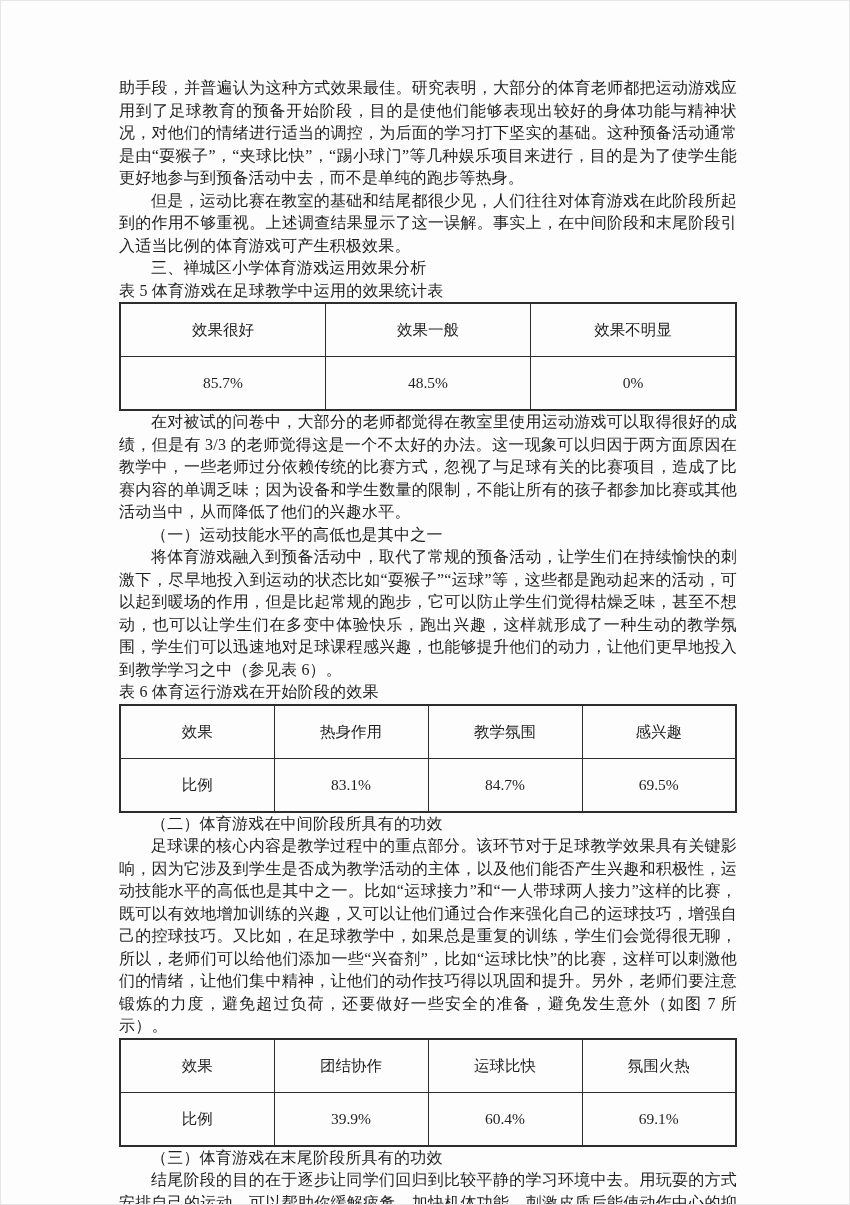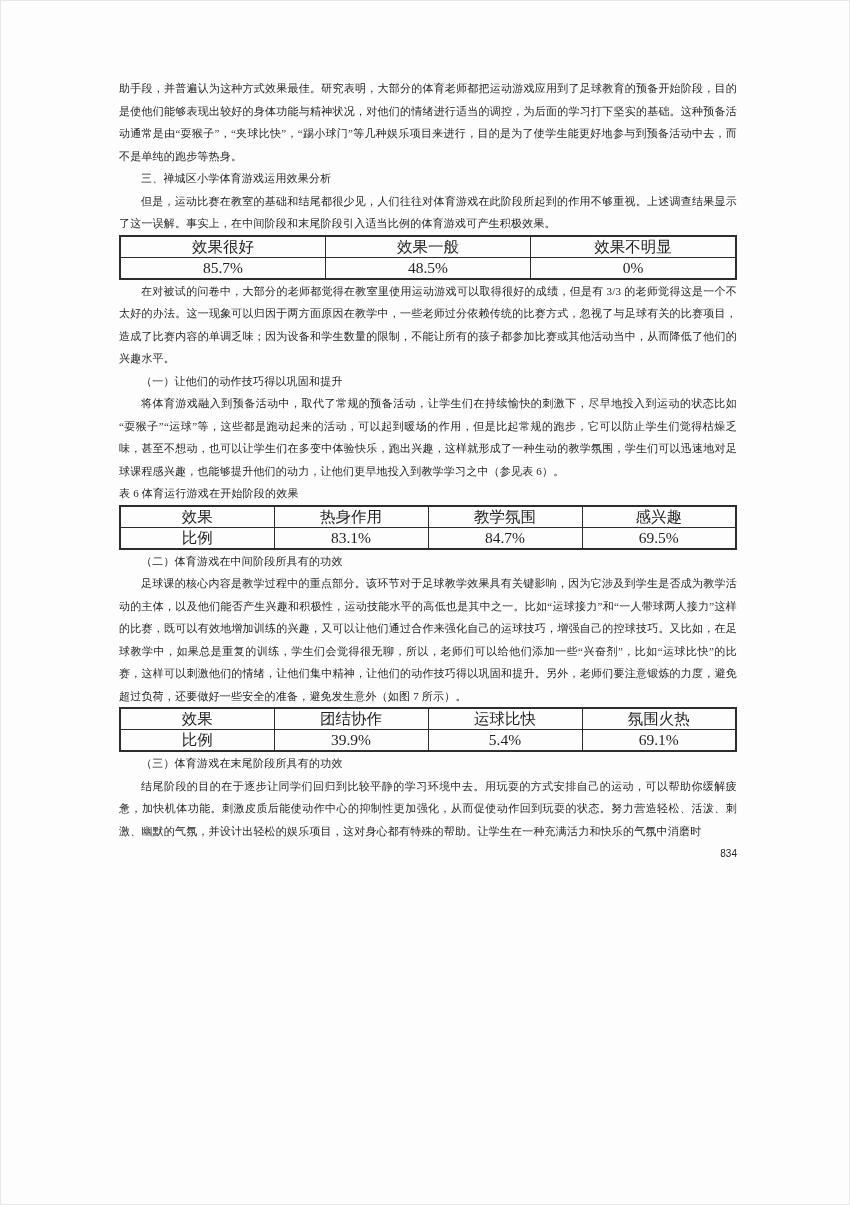--- a/index.html
+++ b/index.html
@@ -19,21 +19,21 @@
     color: #1f1f1f;
   }
   .content {
     position: absolute;
     left: 118px;
     top: 76px;
     width: 618px;
   }
   .content p {
     margin: 0;
-    font-size: 11px;
+    font-size: 16px;
     line-height: 22.5px;
     text-align: justify;
     letter-spacing: 0.2px;
   }
   .indent { text-indent: 2em; }
   .caption {
     text-align: center;
     text-indent: 0;
   }
   table.dtable {
@@ -42,43 +42,44 @@
     table-layout: fixed;
     border: 2px solid #2d2d2d;
   }
   table.dtable td {
     border: 1px solid #2d2d2d;
     text-align: center;
     vertical-align: middle;
     font-size: 15.5px;
     height: 20px;
     line-height: 20px;
-    padding: 0;
+    padding: 16px;
     color: #1f1f1f;
   }
   .page-number {
     margin-top: 1px;
     text-align: right;
     font-size: 10px;
     line-height: 22px;
     font-family: "Liberation Sans", "DejaVu Sans", sans-serif;
   }
 </style>
 </head>
 <body>
 
 <div class="page">
   <div class="content">
 
     <p>助手段，并普遍认为这种方式效果最佳。研究表明，大部分的体育老师都把运动游戏应用到了足球教育的预备开始阶段，目的是使他们能够表现出较好的身体功能与精神状况，对他们的情绪进行适当的调控，为后面的学习打下坚实的基础。这种预备活动通常是由“耍猴子”，“夹球比快”，“踢小球门”等几种娱乐项目来进行，目的是为了使学生能更好地参与到预备活动中去，而不是单纯的跑步等热身。</p>
 
+    <p class="indent">但是，运动比赛在教室的基础和结尾都很少见，人们往往对体育游戏在此阶段所起到的作用不够重视。上述调查结果显示了这一误解。事实上，在中间阶段和末尾阶段引入适当比例的体育游戏可产生积极效果。</p>
+
     <p class="indent">三、禅城区小学体育游戏运用效果分析</p>
 
-    <p class="indent">但是，运动比赛在教室的基础和结尾都很少见，人们往往对体育游戏在此阶段所起到的作用不够重视。上述调查结果显示了这一误解。事实上，在中间阶段和末尾阶段引入适当比例的体育游戏可产生积极效果。</p>
-
+    <p class="caption">表 5  体育游戏在足球教学中运用的效果统计表</p>
 
     <table class="dtable">
       <colgroup>
           <col>
           <col>
           <col>
         </colgroup>
       <tbody>
           <tr>
         <td>效果很好</td>
@@ -89,21 +90,21 @@
         <td>85.7%</td>
         <td>48.5%</td>
         <td>0%</td>
       </tr>
     </tbody>
       </table>
 
 
     <p class="indent">在对被试的问卷中，大部分的老师都觉得在教室里使用运动游戏可以取得很好的成绩，但是有 3/3 的老师觉得这是一个不太好的办法。这一现象可以归因于两方面原因在教学中，一些老师过分依赖传统的比赛方式，忽视了与足球有关的比赛项目，造成了比赛内容的单调乏味；因为设备和学生数量的限制，不能让所有的孩子都参加比赛或其他活动当中，从而降低了他们的兴趣水平。</p>
 
-    <p class="indent">（一）让他们的动作技巧得以巩固和提升</p>
+    <p class="indent">（一）运动技能水平的高低也是其中之一</p>
 
     <p class="indent">将体育游戏融入到预备活动中，取代了常规的预备活动，让学生们在持续愉快的刺激下，尽早地投入到运动的状态比如“耍猴子”“运球”等，这些都是跑动起来的活动，可以起到暖场的作用，但是比起常规的跑步，它可以防止学生们觉得枯燥乏味，甚至不想动，也可以让学生们在多变中体验快乐，跑出兴趣，这样就形成了一种生动的教学氛围，学生们可以迅速地对足球课程感兴趣，也能够提升他们的动力，让他们更早地投入到教学学习之中（参见表 6）。</p>
 
     <p class="caption">表 6  体育运行游戏在开始阶段的效果</p>
 
     <table class="dtable">
       <colgroup>
           <col>
           <col>
           <col>
@@ -140,21 +141,21 @@
       <tbody>
           <tr>
         <td>效果</td>
         <td>团结协作</td>
         <td>运球比快</td>
         <td>氛围火热</td>
       </tr>
       <tr>
         <td>比例</td>
         <td>39.9%</td>
-        <td>5.4%</td>
+        <td>60.4%</td>
         <td>69.1%</td>
       </tr>
     </tbody>
       </table>
 
     <p class="indent">（三）体育游戏在末尾阶段所具有的功效</p>
 
     <p class="indent">结尾阶段的目的在于逐步让同学们回归到比较平静的学习环境中去。用玩耍的方式安排自己的运动，可以帮助你缓解疲惫，加快机体功能。刺激皮质后能使动作中心的抑制性更加强化，从而促使动作回到玩耍的状态。努力营造轻松、活泼、刺激、幽默的气氛，并设计出轻松的娱乐项目，这对身心都有特殊的帮助。让学生在一种充满活力和快乐的气氛中消磨时</p>
 
     <div class="page-number">834</div>

